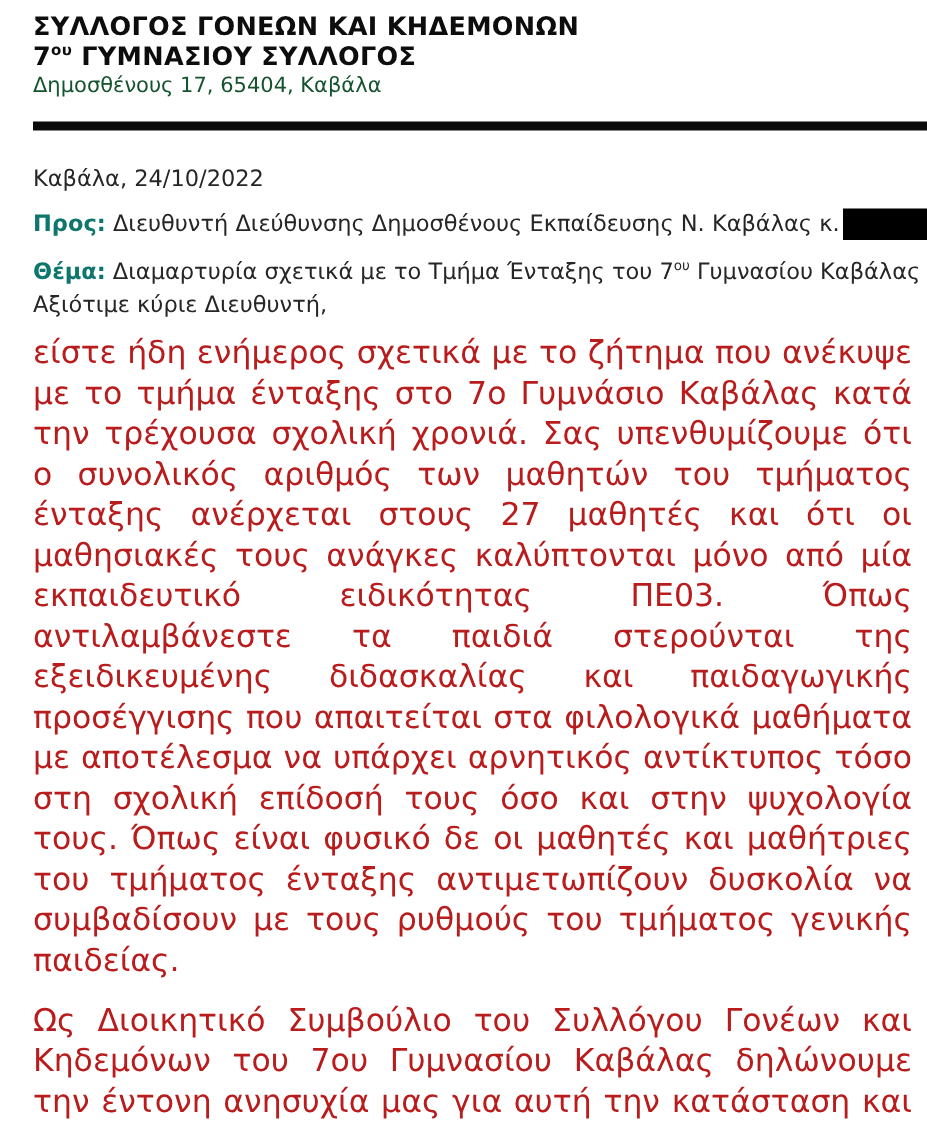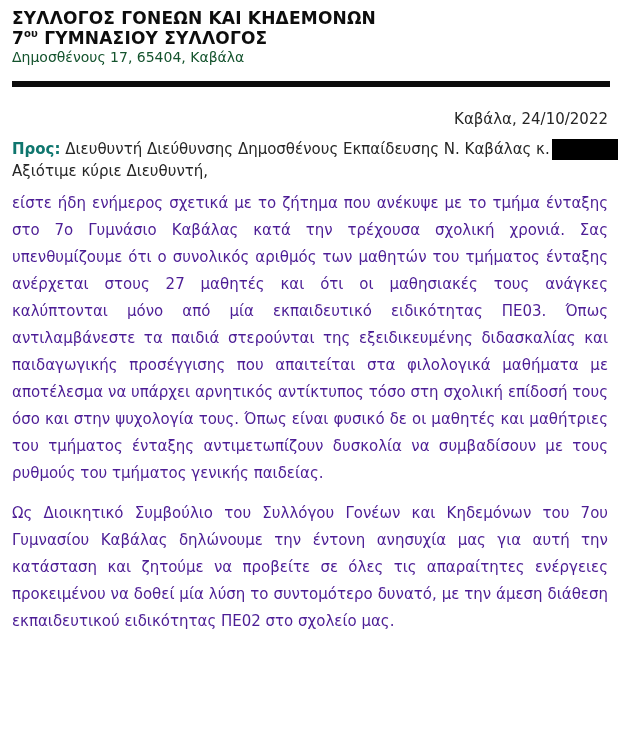--- a/index.html
+++ b/index.html
@@ -4,21 +4,21 @@
 <style>
   * { margin: 0; padding: 0; box-sizing: border-box; }
   html, body { background: #ffffff; }
   .page {
     position: relative;
     width: 618px;
     height: 747px;
     background: #ffffff;
     font-family: "DejaVu Sans", "Liberation Sans", sans-serif;
     color: #262626;
-    padding: 8px 10px 0 12px;
+    padding: 8px 10px 0 22px;
     overflow: hidden;
   }
   
   .org-name {
     font-weight: bold;
     font-size: 17px;
     line-height: 20px;
     color: #0d0d0d;
     letter-spacing: 0.2px;
   }
@@ -38,21 +38,21 @@
     height: 6px;
     background: #0c0c0c;
     margin-top: 15px;
     width: 598px;
   }
   
   .date-line {
     margin-top: 22px;
     font-size: 15px;
     line-height: 20px;
-    text-align: right;
+    text-align: left;
     color: #262626;
   }
   .meta-line {
     margin-top: 9px;
     font-size: 15px;
     line-height: 23px;
     color: #262626;
     white-space: nowrap;
   }
   .meta-label { font-weight: bold; color: #0f766e; }
@@ -69,43 +69,44 @@
     vertical-align: super;
     line-height: 0;
   }
   
   .salutation {
     font-size: 15px;
     line-height: 20px;
   }
   .body-paragraph {
     margin-top: 9px;
-    font-size: 15px;
+    font-size: 21px;
     line-height: 27px;
     text-align: justify;
-    color: #4c1d95;
+    color: #b91c1c;
   }
   .body-paragraph.second { margin-top: 13px; }
 </style>
 </head>
 <body>
 
 <div class="page">
 
   <div>
     <div class="org-name">ΣΥΛΛΟΓΟΣ ΓΟΝΕΩΝ ΚΑΙ ΚΗΔΕΜΟΝΩΝ</div>
     <div class="org-name"><span>7</span><sup>ου</sup><span> ΓΥΜΝΑΣΙΟΥ ΣΥΛΛΟΓΟΣ</span></div>
     <div class="contact-line">Δημοσθένους 17, 65404, Καβάλα</div>
   </div>
 
   <div class="rule"></div>
 
   <div class="date-line">Καβάλα, 24/10/2022</div>
 
   <div class="meta-line"><span class="meta-label">Προς:</span><span> Διευθυντή Διεύθυνσης Δημοσθένους Εκπαίδευσης Ν. Καβάλας κ.</span><span class="redaction"></span></div>
 
+  <div class="meta-line"><span class="meta-label">Θέμα:</span><span> Διαμαρτυρία σχετικά με το Τμήμα Ένταξης του 7</span><sup>ου</sup><span> Γυμνασίου Καβάλας</span></div>
 
   <div class="salutation">Αξιότιμε κύριε Διευθυντή,</div>
 
   <p class="body-paragraph">είστε ήδη ενήμερος σχετικά με το ζήτημα που ανέκυψε με το τμήμα ένταξης στο 7ο Γυμνάσιο Καβάλας κατά την τρέχουσα σχολική χρονιά. Σας υπενθυμίζουμε ότι ο συνολικός αριθμός των μαθητών του τμήματος ένταξης ανέρχεται στους 27 μαθητές και ότι οι μαθησιακές τους ανάγκες καλύπτονται μόνο από μία εκπαιδευτικό ειδικότητας ΠΕ03. Όπως αντιλαμβάνεστε τα παιδιά στερούνται της εξειδικευμένης διδασκαλίας και παιδαγωγικής προσέγγισης που απαιτείται στα φιλολογικά μαθήματα με αποτέλεσμα να υπάρχει αρνητικός αντίκτυπος τόσο στη σχολική επίδοσή τους όσο και στην ψυχολογία τους. Όπως είναι φυσικό δε οι μαθητές και μαθήτριες του τμήματος ένταξης αντιμετωπίζουν δυσκολία να συμβαδίσουν με τους ρυθμούς του τμήματος γενικής παιδείας.</p>
   <p class="body-paragraph second">Ως Διοικητικό Συμβούλιο του Συλλόγου Γονέων και Κηδεμόνων του 7ου Γυμνασίου Καβάλας δηλώνουμε την έντονη ανησυχία μας για αυτή την κατάσταση και ζητούμε να προβείτε σε όλες τις απαραίτητες ενέργειες προκειμένου να δοθεί μία λύση το συντομότερο δυνατό, με την άμεση διάθεση εκπαιδευτικού ειδικότητας ΠΕ02 στο σχολείο μας.</p>
 
 </div>
 
 </body></html>

